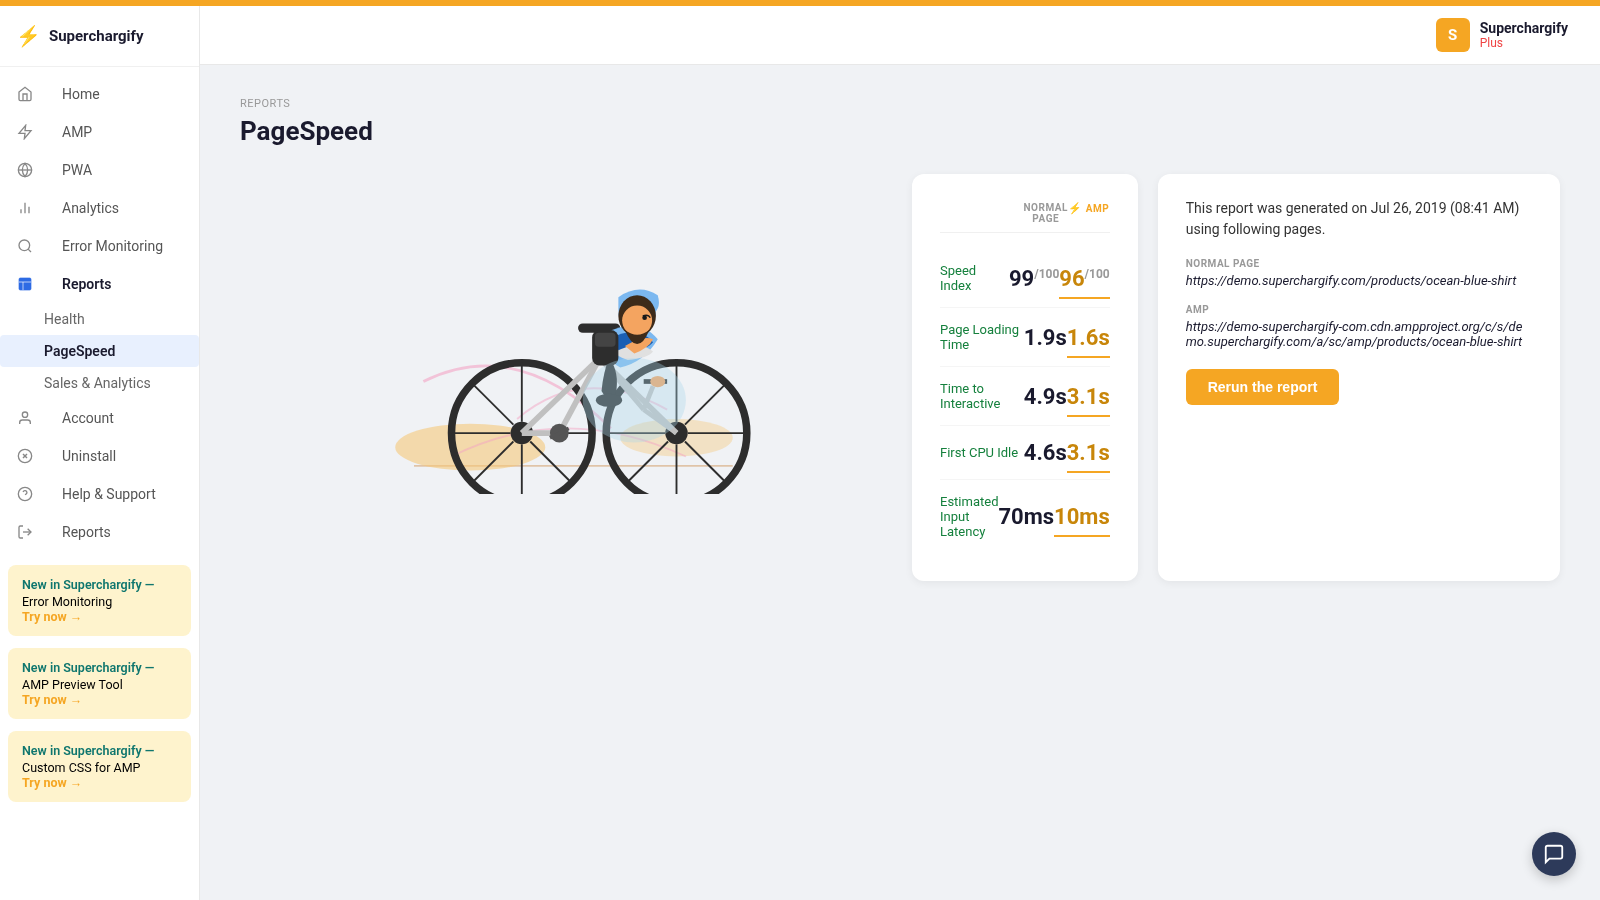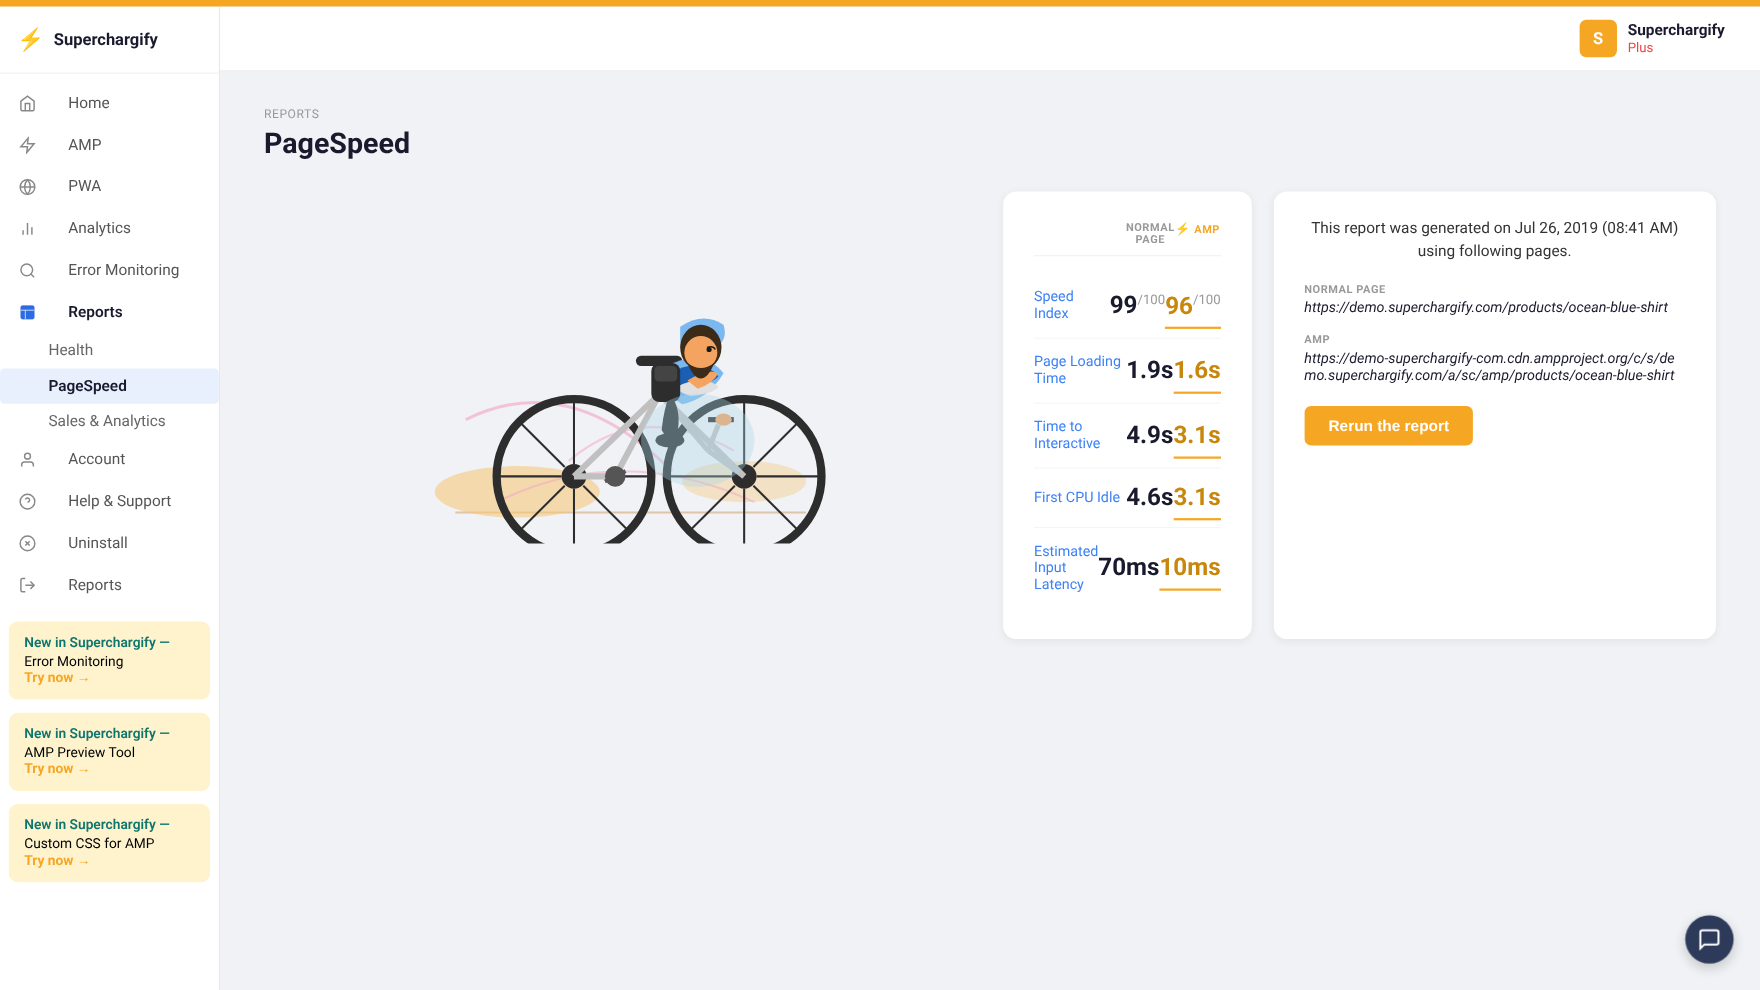--- a/index.html
+++ b/index.html
@@ -224,34 +224,34 @@
       grid-template-columns: 2fr 1fr 1fr;
       align-items: center;
       padding: 14px 0;
       border-bottom: 1px solid #f5f5f5;
     }
 
     .metric-row:last-child { border-bottom: none; }
 
     .metric-label {
       font-size: 13px;
-      color: #3b82f6;
+      color: #15803d;
       text-align: left;
     }
 
     .metric-value {
       text-align: center;
       font-size: 22px;
       font-weight: 700;
       color: #1a1a2e;
     }
 
     .metric-value sup {
       font-size: 12px;
-      font-weight: 400;
+      font-weight: 700;
       color: #999;
     }
 
     .amp-underline {
       border-bottom: 2px solid #f5a623;
       padding-bottom: 6px;
     }
 
     
     #report-card {
@@ -260,21 +260,20 @@
       padding: 24px 28px;
       box-shadow: 0 2px 8px rgba(0,0,0,0.06);
       margin-top: 0;
     }
 
     .report-text {
       font-size: 14px;
       color: #333;
       margin-bottom: 18px;
       line-height: 1.5;
-      text-align: center;
     }
 
     .report-section-label {
       font-size: 10px;
       font-weight: 700;
       color: #999;
       text-transform: uppercase;
       letter-spacing: 0.5px;
       margin-bottom: 4px;
     }
@@ -416,36 +415,36 @@
               <circle cx="12" cy="7" r="4"></circle>
             </svg>
         </span>
         <span>Account</span>
       </div>
 
       <div class="nav-item">
         <span class="nav-icon">
           <svg width="16" height="16" viewBox="0 0 24 24" fill="none" stroke="#888" stroke-width="2">
               <circle cx="12" cy="12" r="10"></circle>
+              <line x1="15" y1="9" x2="9" y2="15"></line>
+              <line x1="9" y1="9" x2="15" y2="15"></line>
+            </svg>
+        </span>
+        <span>Uninstall</span>
+      </div>
+
+      <div class="nav-item">
+        <span class="nav-icon">
+          <svg width="16" height="16" viewBox="0 0 24 24" fill="none" stroke="#888" stroke-width="2">
+              <circle cx="12" cy="12" r="10"></circle>
               <path d="M9.09 9a3 3 0 0 1 5.83 1c0 2-3 3-3 3"></path>
               <line x1="12" y1="17" x2="12.01" y2="17"></line>
             </svg>
         </span>
         <span>Help &amp; Support</span>
-      </div>
-
-      <div class="nav-item">
-        <span class="nav-icon">
-          <svg width="16" height="16" viewBox="0 0 24 24" fill="none" stroke="#888" stroke-width="2">
-              <circle cx="12" cy="12" r="10"></circle>
-              <line x1="15" y1="9" x2="9" y2="15"></line>
-              <line x1="9" y1="9" x2="15" y2="15"></line>
-            </svg>
-        </span>
-        <span>Uninstall</span>
       </div>
 
       <div class="nav-item">
         <span class="nav-icon">
           <svg width="16" height="16" viewBox="0 0 24 24" fill="none" stroke="#888" stroke-width="2">
               <path d="M9 21H5a2 2 0 0 1-2-2V5a2 2 0 0 1 2-2h4"></path>
               <polyline points="16 17 21 12 16 7"></polyline>
               <line x1="21" y1="12" x2="9" y2="12"></line>
             </svg>
         </span>

